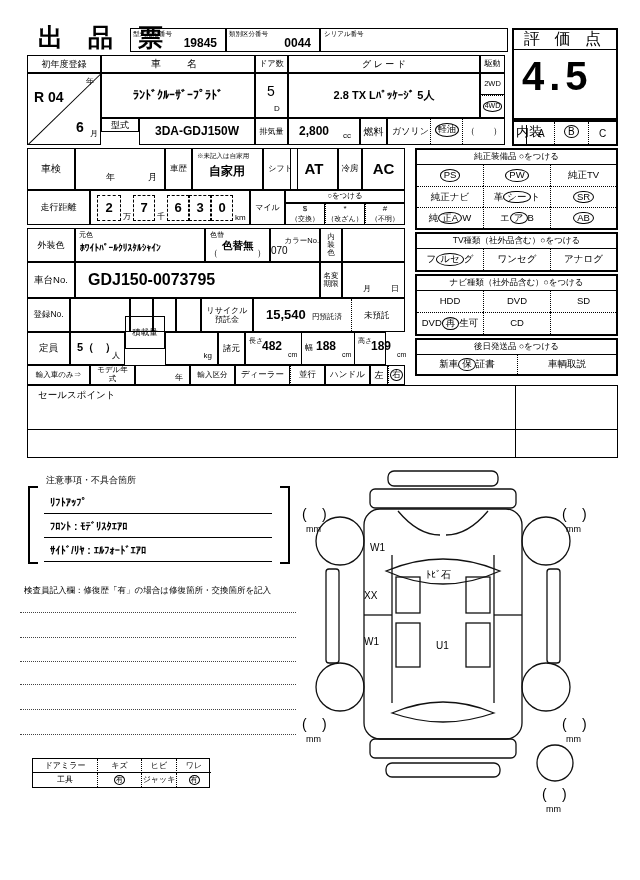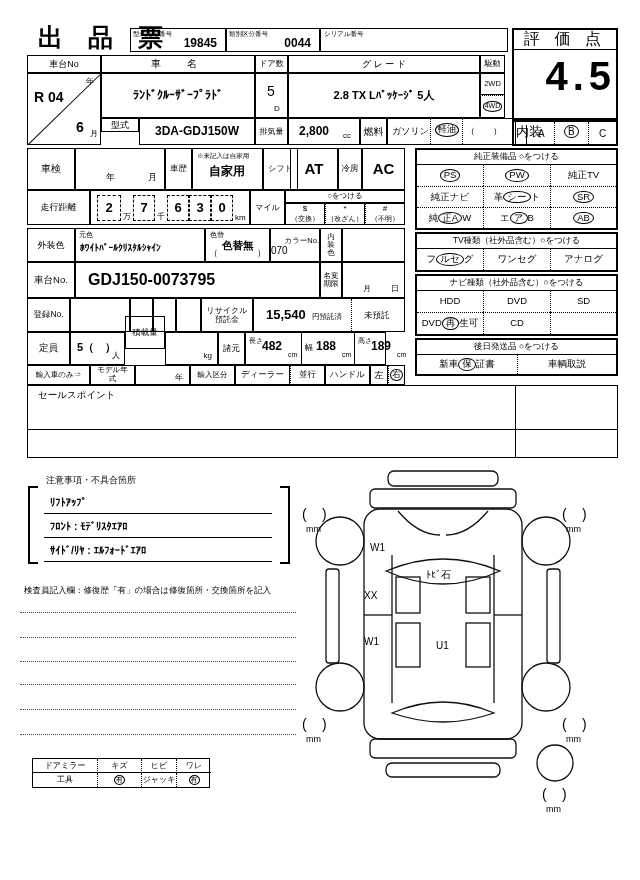--- a/index.html
+++ b/index.html
@@ -33,32 +33,32 @@
 <div class="c rel" style="left:226px;top:28px;width:94px;height:24px">
   <span class="t" style="left:2px;top:1px;font-size:6.5px">類別区分番号</span>
   <span class="t bold" style="right:8px;top:8px;font-size:12px">0044</span>
 </div>
 <div class="c rel" style="left:320px;top:28px;width:188px;height:24px">
   <span class="t" style="left:3px;top:1px;font-size:6.5px">シリアル番号</span>
 </div>
 
 <div class="c rel bd2" style="left:512px;top:28px;width:106px;height:92px">
   <div class="t" style="left:0;top:0;width:100%;height:20px;border-bottom:1px solid #000;text-align:center;font-size:16px;letter-spacing:5px;padding-top:0">評 価 点</div>
-  <div class="t bold" style="left:0;top:24px;width:100%;text-align:right;font-size:40px;letter-spacing:5px">4.5</div>
+  <div class="t bold" style="left:8px;top:24px;width:100%;text-align:left;font-size:40px;letter-spacing:5px">4.5</div>
 </div>
 <div class="c rel bd2" style="left:512px;top:120px;width:106px;height:26px">
   <div class="t vwrap" style="left:2px;top:3px;width:10px;font-size:13px;border-right:1px solid #000;padding-right:10px;height:20px">内装</div>
   <span class="t" style="left:24px;top:6px;font-size:10px">A</span>
   <span class="t" style="left:40px;top:0;height:100%;border-left:1px dotted #000"></span>
   <span class="kr t" style="left:50px;top:3px;font-size:10px">B</span>
   <span class="t" style="left:74px;top:0;height:100%;border-left:1px dotted #000"></span>
   <span class="t" style="left:85px;top:6px;font-size:10px">C</span>
 </div>
 
-<div class="c" style="left:27px;top:55px;width:74px;height:18px;font-size:9px">車台No</div>
+<div class="c" style="left:27px;top:55px;width:74px;height:18px;font-size:9px">初年度登録</div>
 <div class="c" style="left:101px;top:55px;width:154px;height:18px;font-size:10px;letter-spacing:8px">車　名</div>
 <div class="c" style="left:255px;top:55px;width:33px;height:18px;font-size:8px">ドア数</div>
 <div class="c" style="left:288px;top:55px;width:192px;height:18px;font-size:9px">グ レ ー ド</div>
 <div class="c" style="left:480px;top:55px;width:25px;height:18px;font-size:8px">駆動</div>
 
 <div class="c rel" style="left:27px;top:73px;width:74px;height:72px">
   <div style="position:absolute;left:0;top:70px;width:102px;border-top:1px solid #000;transform:rotate(-44.2deg);transform-origin:0 0"></div>
   <span class="t" style="right:6px;top:4px;font-size:8px">年</span>
   <span class="t bold" style="left:6px;top:16px;font-size:14px">R 04</span>
   <span class="t bold" style="left:48px;top:46px;font-size:14px">6</span>
@@ -76,21 +76,21 @@
 </div>
 
 <div class="c" style="left:101px;top:118px;width:38px;height:14px;font-size:9px">型式</div>
 <div class="c bold" style="left:139px;top:118px;width:116px;height:27px;font-size:12px">3DA-GDJ150W</div>
 <div class="c" style="left:255px;top:118px;width:33px;height:27px;font-size:8px">排気量</div>
 <div class="c rel" style="left:288px;top:118px;width:72px;height:27px">
   <span class="t bold" style="left:10px;top:6px;font-size:12px">2,800</span>
   <span class="t" style="right:8px;top:13px;font-size:8px">cc</span>
 </div>
 <div class="c" style="left:360px;top:118px;width:27px;height:27px;font-size:10px">燃料</div>
-<div class="c rel" style="left:387px;top:118px;width:129px;height:27px">
+<div class="c rel" style="left:387px;top:118px;width:118px;height:27px">
   <span class="t" style="left:4px;top:8px;font-size:9px">ガソリン</span>
   <span style="position:absolute;left:42px;top:0;height:100%;border-left:1px dotted #000"></span>
   <span class="kr t" style="left:47px;top:4px;font-size:9px;padding:1px 2px">軽油</span>
   <span style="position:absolute;left:74px;top:0;height:100%;border-left:1px dotted #000"></span>
   <span class="t" style="left:78px;top:8px;font-size:9px">（　　）</span>
 </div>
 
 <div class="c" style="left:27px;top:148px;width:48px;height:42px;font-size:10px">車検</div>
 <div class="c rel" style="left:75px;top:148px;width:90px;height:42px">
   <span class="t" style="left:30px;top:24px;font-size:9px">年</span>

